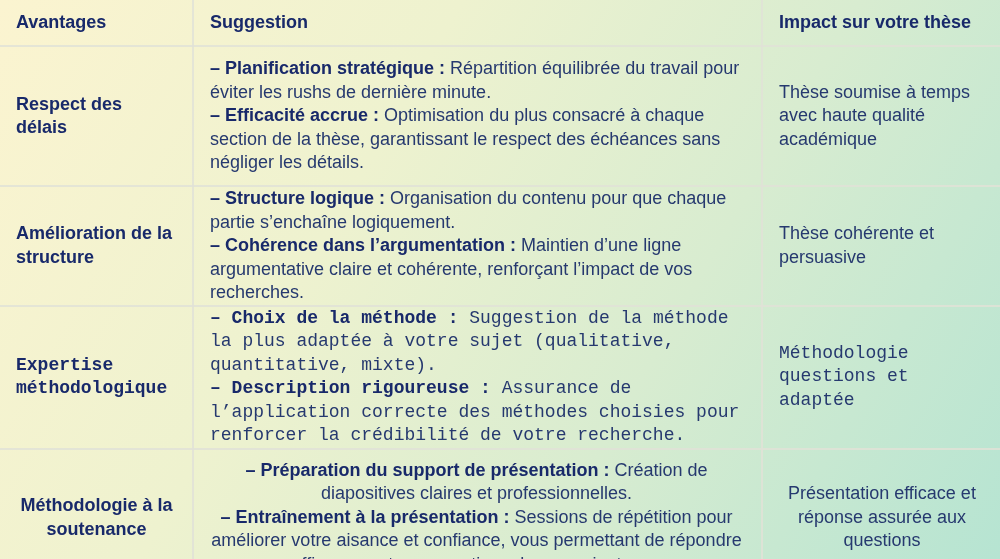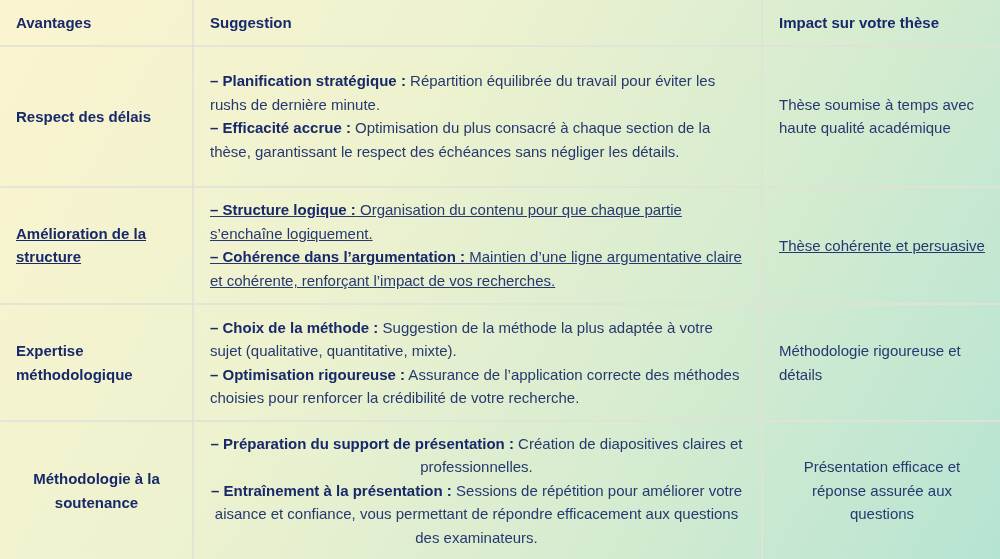--- a/index.html
+++ b/index.html
@@ -14,37 +14,37 @@
       table-layout: fixed;
     }
     col.c1 { width: 193px; }
     col.c2 { width: 569px; }
     col.c3 { width: 238px; }
     th, td {
       border: 2px solid rgba(225, 226, 215, 0.85);
       vertical-align: middle;
       text-align: left;
       padding: 0 15px 0 16px;
-      font-size: 15px;
+      font-size: 18px;
       line-height: 23.5px;
       color: #26396f;
     }
     tr:first-child th { border-top: none; }
     th:first-child, td:first-child { border-left: none; }
     th:last-child, td:last-child { border-right: none; }
     tr:last-child td { border-bottom: none; }
     th { font-weight: bold; color: #18296a; height: 45px; }
     td.adv { font-weight: bold; color: #18296a; border-radius: 24px; }
     td.desc { padding-right: 18px; }
     td.impact { padding-left: 16px; }
     .item-title { font-weight: bold; color: #18296a; }
     .item { display: block; }
     tr.r1 td { height: 138px; }
-    tr.r2 td { height: 115px; text-decoration: underline; }
-    tr.r3 td { height: 115px; }
+    tr.r2 td { height: 115px; }
+    tr.r3 td { height: 115px; font-family: Liberation Mono, monospace; }
     tr.r4 td { height: 136px; text-align: center; }
   </style>
 </head>
 <body>
 
 <table>
   <colgroup>
       <col class="c1">
       <col class="c2">
       <col class="c3">
@@ -70,23 +70,23 @@
       <td class="desc">
         <span class="item"><span class="item-title">– Structure logique :</span><span> Organisation du contenu pour que chaque partie s’enchaîne logiquement.</span></span>
         <span class="item"><span class="item-title">– Cohérence dans l’argumentation :</span><span> Maintien d’une ligne argumentative claire et cohérente, renforçant l’impact de vos recherches.</span></span>
       </td>
       <td class="impact">Thèse cohérente et persuasive</td>
     </tr>
     <tr class="r3">
       <td class="adv">Expertise méthodologique</td>
       <td class="desc">
         <span class="item"><span class="item-title">– Choix de la méthode :</span><span> Suggestion de la méthode la plus adaptée à votre sujet (qualitative, quantitative, mixte).</span></span>
-        <span class="item"><span class="item-title">– Optimisation rigoureuse :</span><span> Assurance de l’application correcte des méthodes choisies pour renforcer la crédibilité de votre recherche.</span></span>
+        <span class="item"><span class="item-title">– Description rigoureuse :</span><span> Assurance de l’application correcte des méthodes choisies pour renforcer la crédibilité de votre recherche.</span></span>
       </td>
-      <td class="impact">Méthodologie rigoureuse et détails</td>
+      <td class="impact">Méthodologie questions et adaptée</td>
     </tr>
     <tr class="r4">
       <td class="adv">Méthodologie à la soutenance</td>
       <td class="desc">
         <span class="item"><span class="item-title">– Préparation du support de présentation :</span><span> Création de diapositives claires et professionnelles.</span></span>
         <span class="item"><span class="item-title">– Entraînement à la présentation :</span><span> Sessions de répétition pour améliorer votre aisance et confiance, vous permettant de répondre efficacement aux questions des examinateurs.</span></span>
       </td>
       <td class="impact">Présentation efficace et réponse assurée aux questions</td>
     </tr>
   </tbody>

